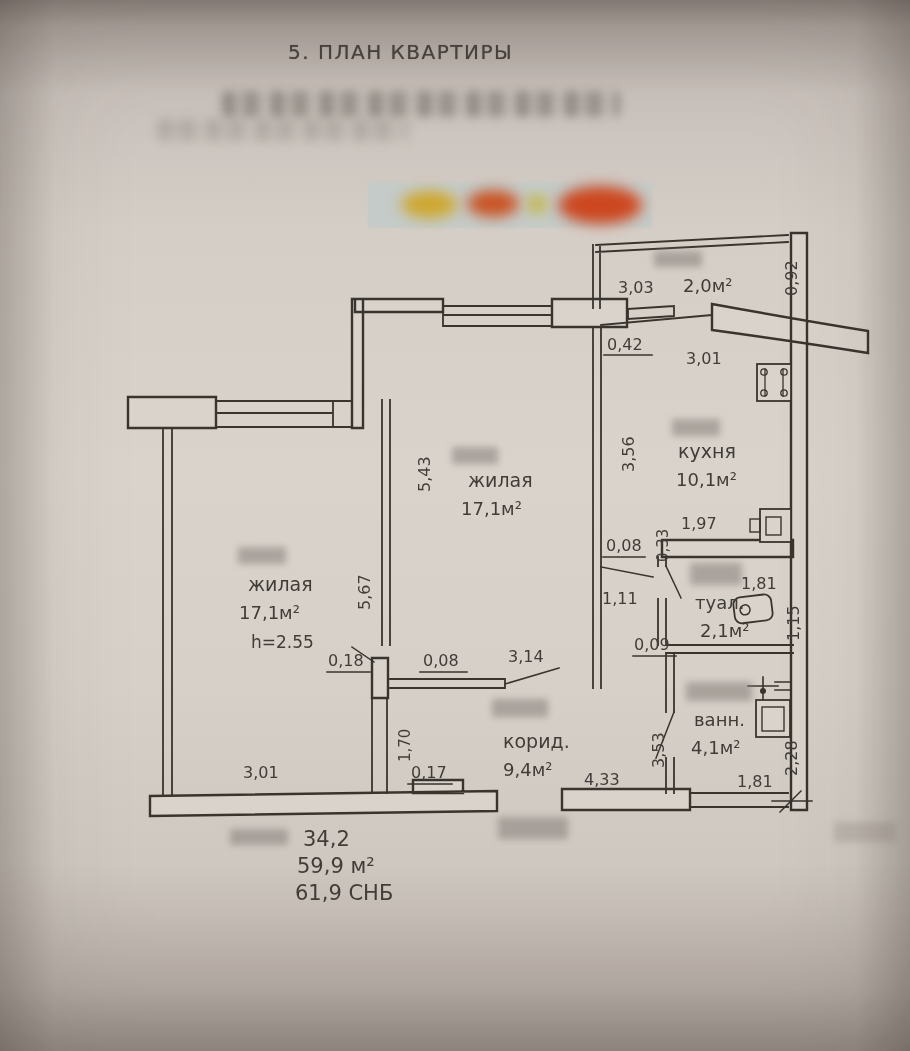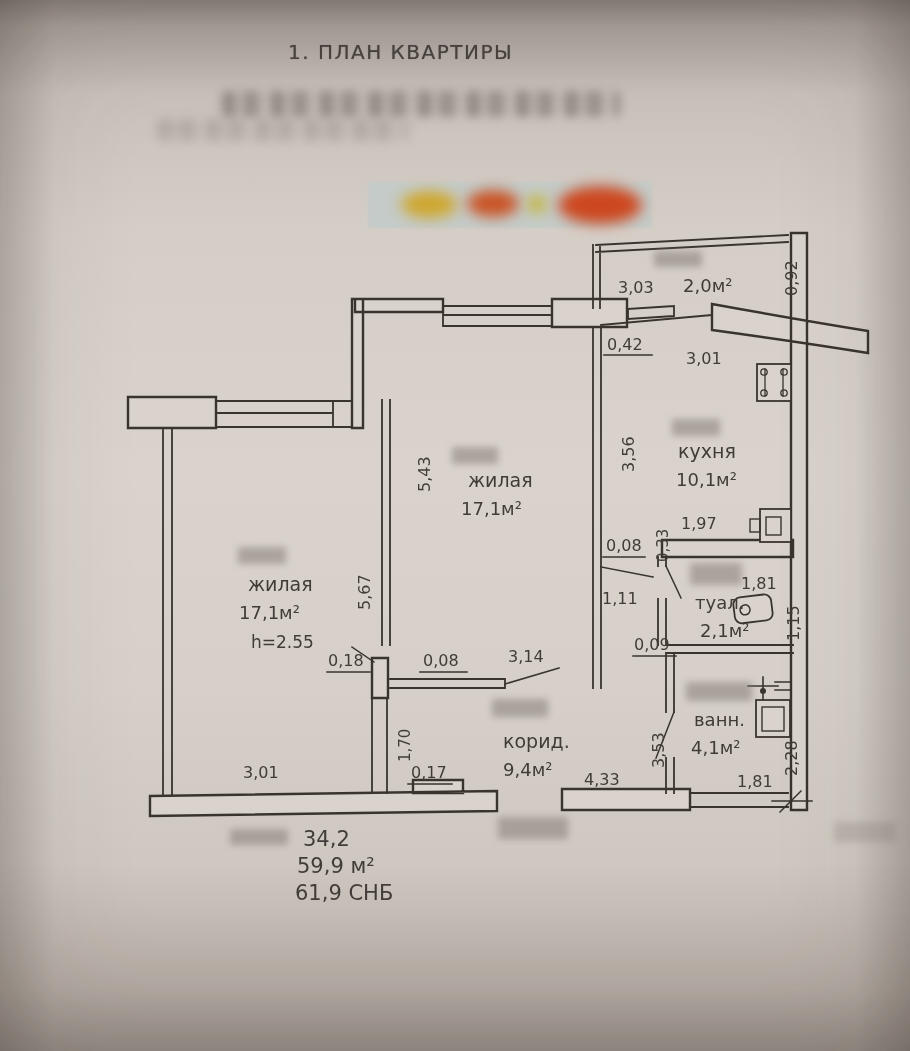--- a/index.html
+++ b/index.html
@@ -29,21 +29,21 @@
   .room{font-size:19px;}
   .area{font-size:18px;}
   .hgt{font-size:17px;}
   .tot{font-size:21px;}
 </style>
 </head>
 <body>
 
 <div class="photo">
 
-  <div class="title">1. ПЛАН КВАРТИРЫ</div>
+  <div class="title">5. ПЛАН КВАРТИРЫ</div>
 
   <div class="blurline" id="bl1"></div>
   <div class="blurline" id="bl2"></div>
 
   <div class="redact">
     <div class="blob" id="rb1"></div>
     <div class="blob" id="rb2"></div>
     <div class="blob" id="rb3"></div>
     <div class="blob" id="rb4"></div>
   </div>

